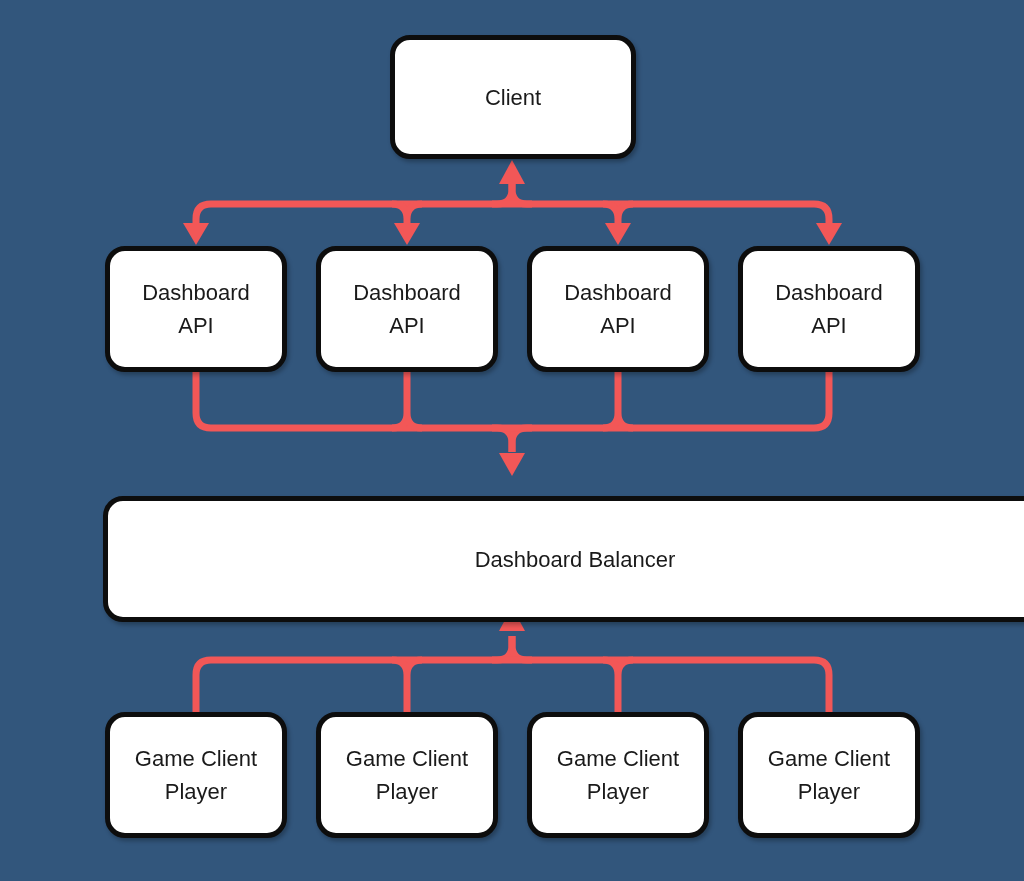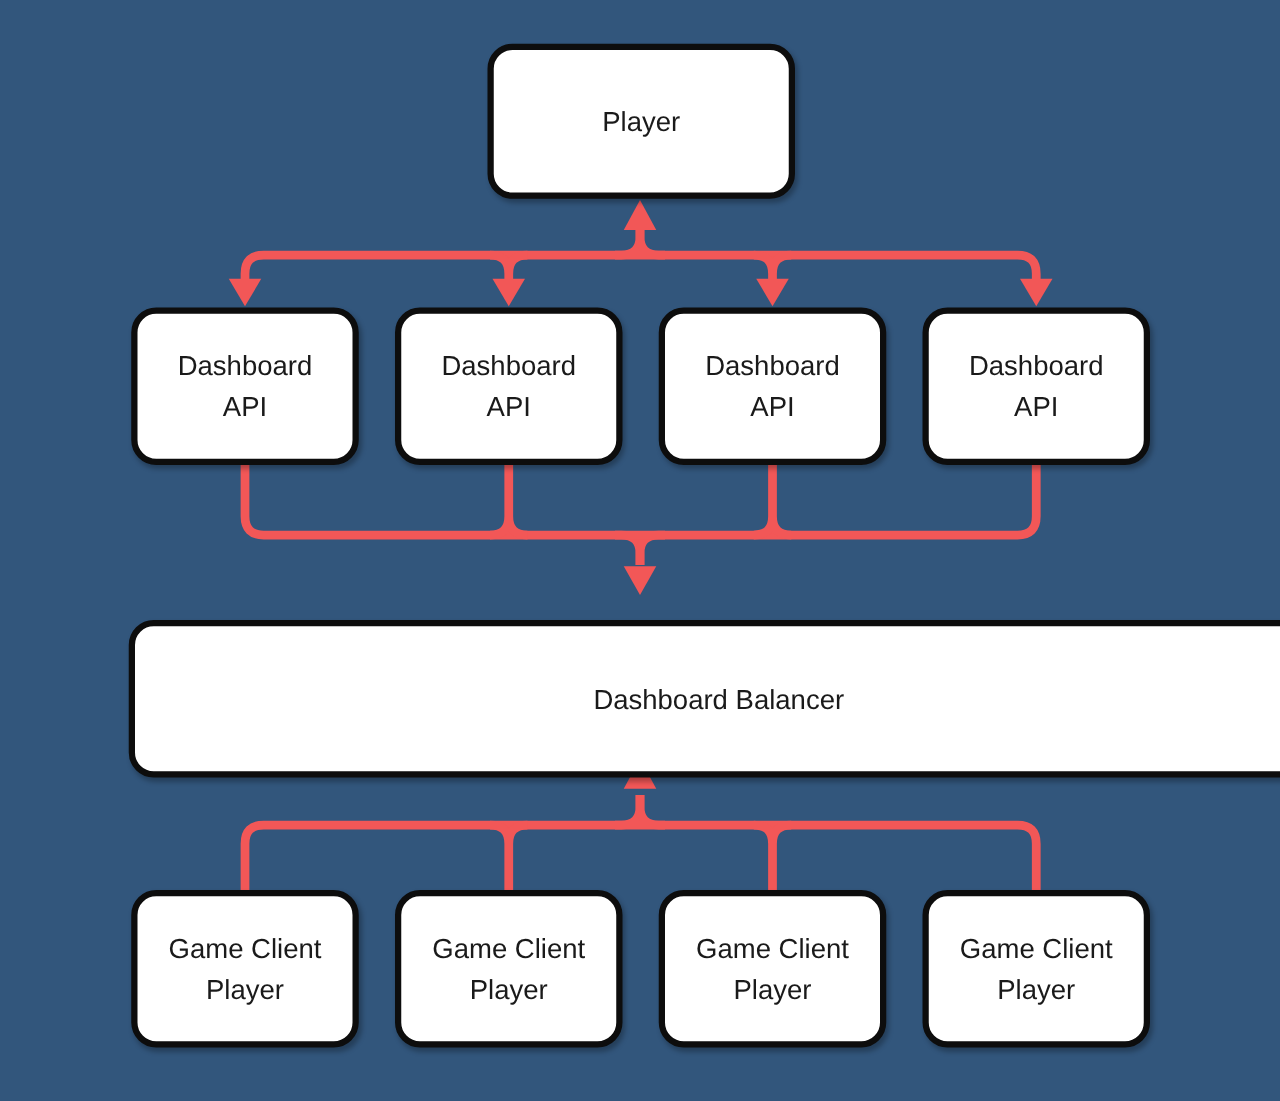--- a/index.html
+++ b/index.html
@@ -97,21 +97,21 @@
       <path d="M196 713 L196 675 Q196 660 211 660 L497 660 Q512 660 512 645 L512 636"></path>
       <path d="M829 713 L829 675 Q829 660 814 660 L527 660 Q512 660 512 645 L512 636"></path>
       <path d="M492 660 L532 660"></path>
       <path d="M407 713 L407 675 Q407 660 422 660 M407 675 Q407 660 392 660"></path>
       <path d="M618 713 L618 675 Q618 660 603 660 M618 675 Q618 660 633 660"></path>
       <polygon points="512,607 499,631 525,631"></polygon>
     </g>
   </svg>
 
   <div class="node node-fanout">
-    <span class="label">Player</span>
+    <span class="label">Client</span>
   </div>
 
   <div class="node node-small node-api-1">
     <span class="label">Dashboard API</span>
   </div>
   <div class="node node-small node-api-2">
     <span class="label">Dashboard API</span>
   </div>
   <div class="node node-small node-api-3">
     <span class="label">Dashboard API</span>

